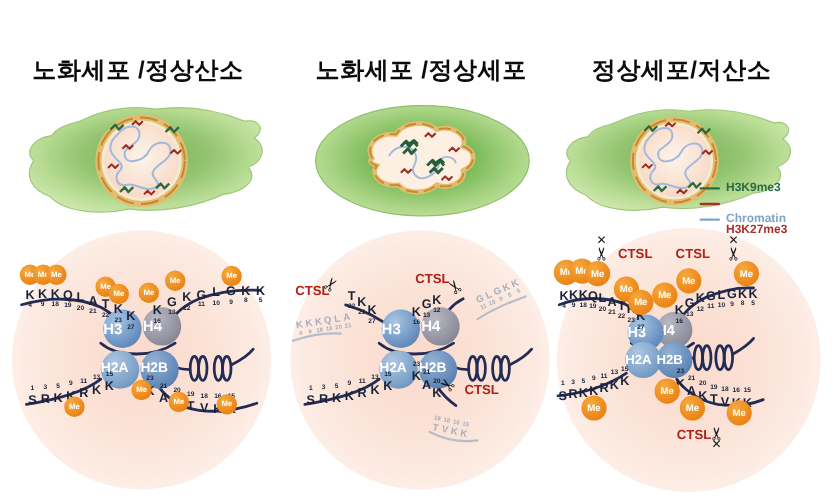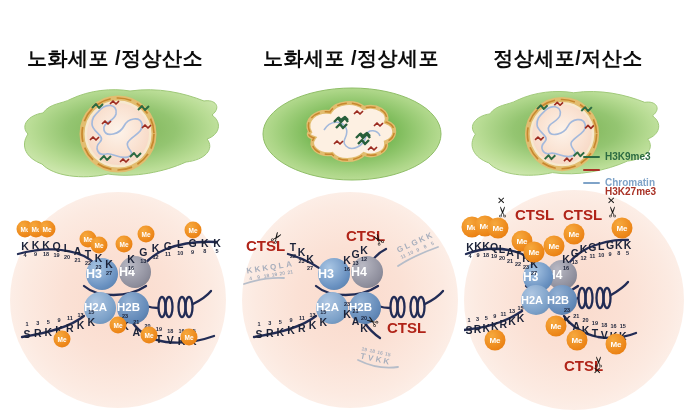--- a/index.html
+++ b/index.html
@@ -33,21 +33,21 @@
   .numabove .residue{flex-direction:column-reverse;}
   .numabove .rn{margin-top:0;margin-bottom:1px;}
   .faded .rl,.faded .rn{color:#a7aebc;}
   .small .rl{font-size:8px;}
   .small .rn{font-size:5px;}
   .me{position:absolute;transform:translate(-50%,-50%);border-radius:50%;color:#fff;font-weight:bold;
       display:flex;align-items:center;justify-content:center;
       background:radial-gradient(circle at 35% 30%,#f6a93e,#ec8416 70%,#d97510);}
   .me.s{width:17px;height:17px;font-size:6.5px;}
   .me.b{width:21px;height:21px;font-size:8px;}
-  .ctsl{position:absolute;font-size:15px;font-weight:bold;color:#b02318;line-height:1;}
+  .ctsl{position:absolute;font-size:11px;font-weight:bold;color:#b02318;line-height:1;}
   .scis{position:absolute;font-size:15px;color:#141414;line-height:1;}
   .cross{position:absolute;font-size:10px;font-weight:bold;color:#141414;line-height:1;}
 </style>
 </head>
 <body>
 
 <svg width="0" height="0" style="position:absolute" aria-hidden="true">
   <defs>
     <radialGradient id="cg1" cx="50%" cy="46%" r="62%">
       <stop offset="0%" stop-color="#7ab153"></stop>

